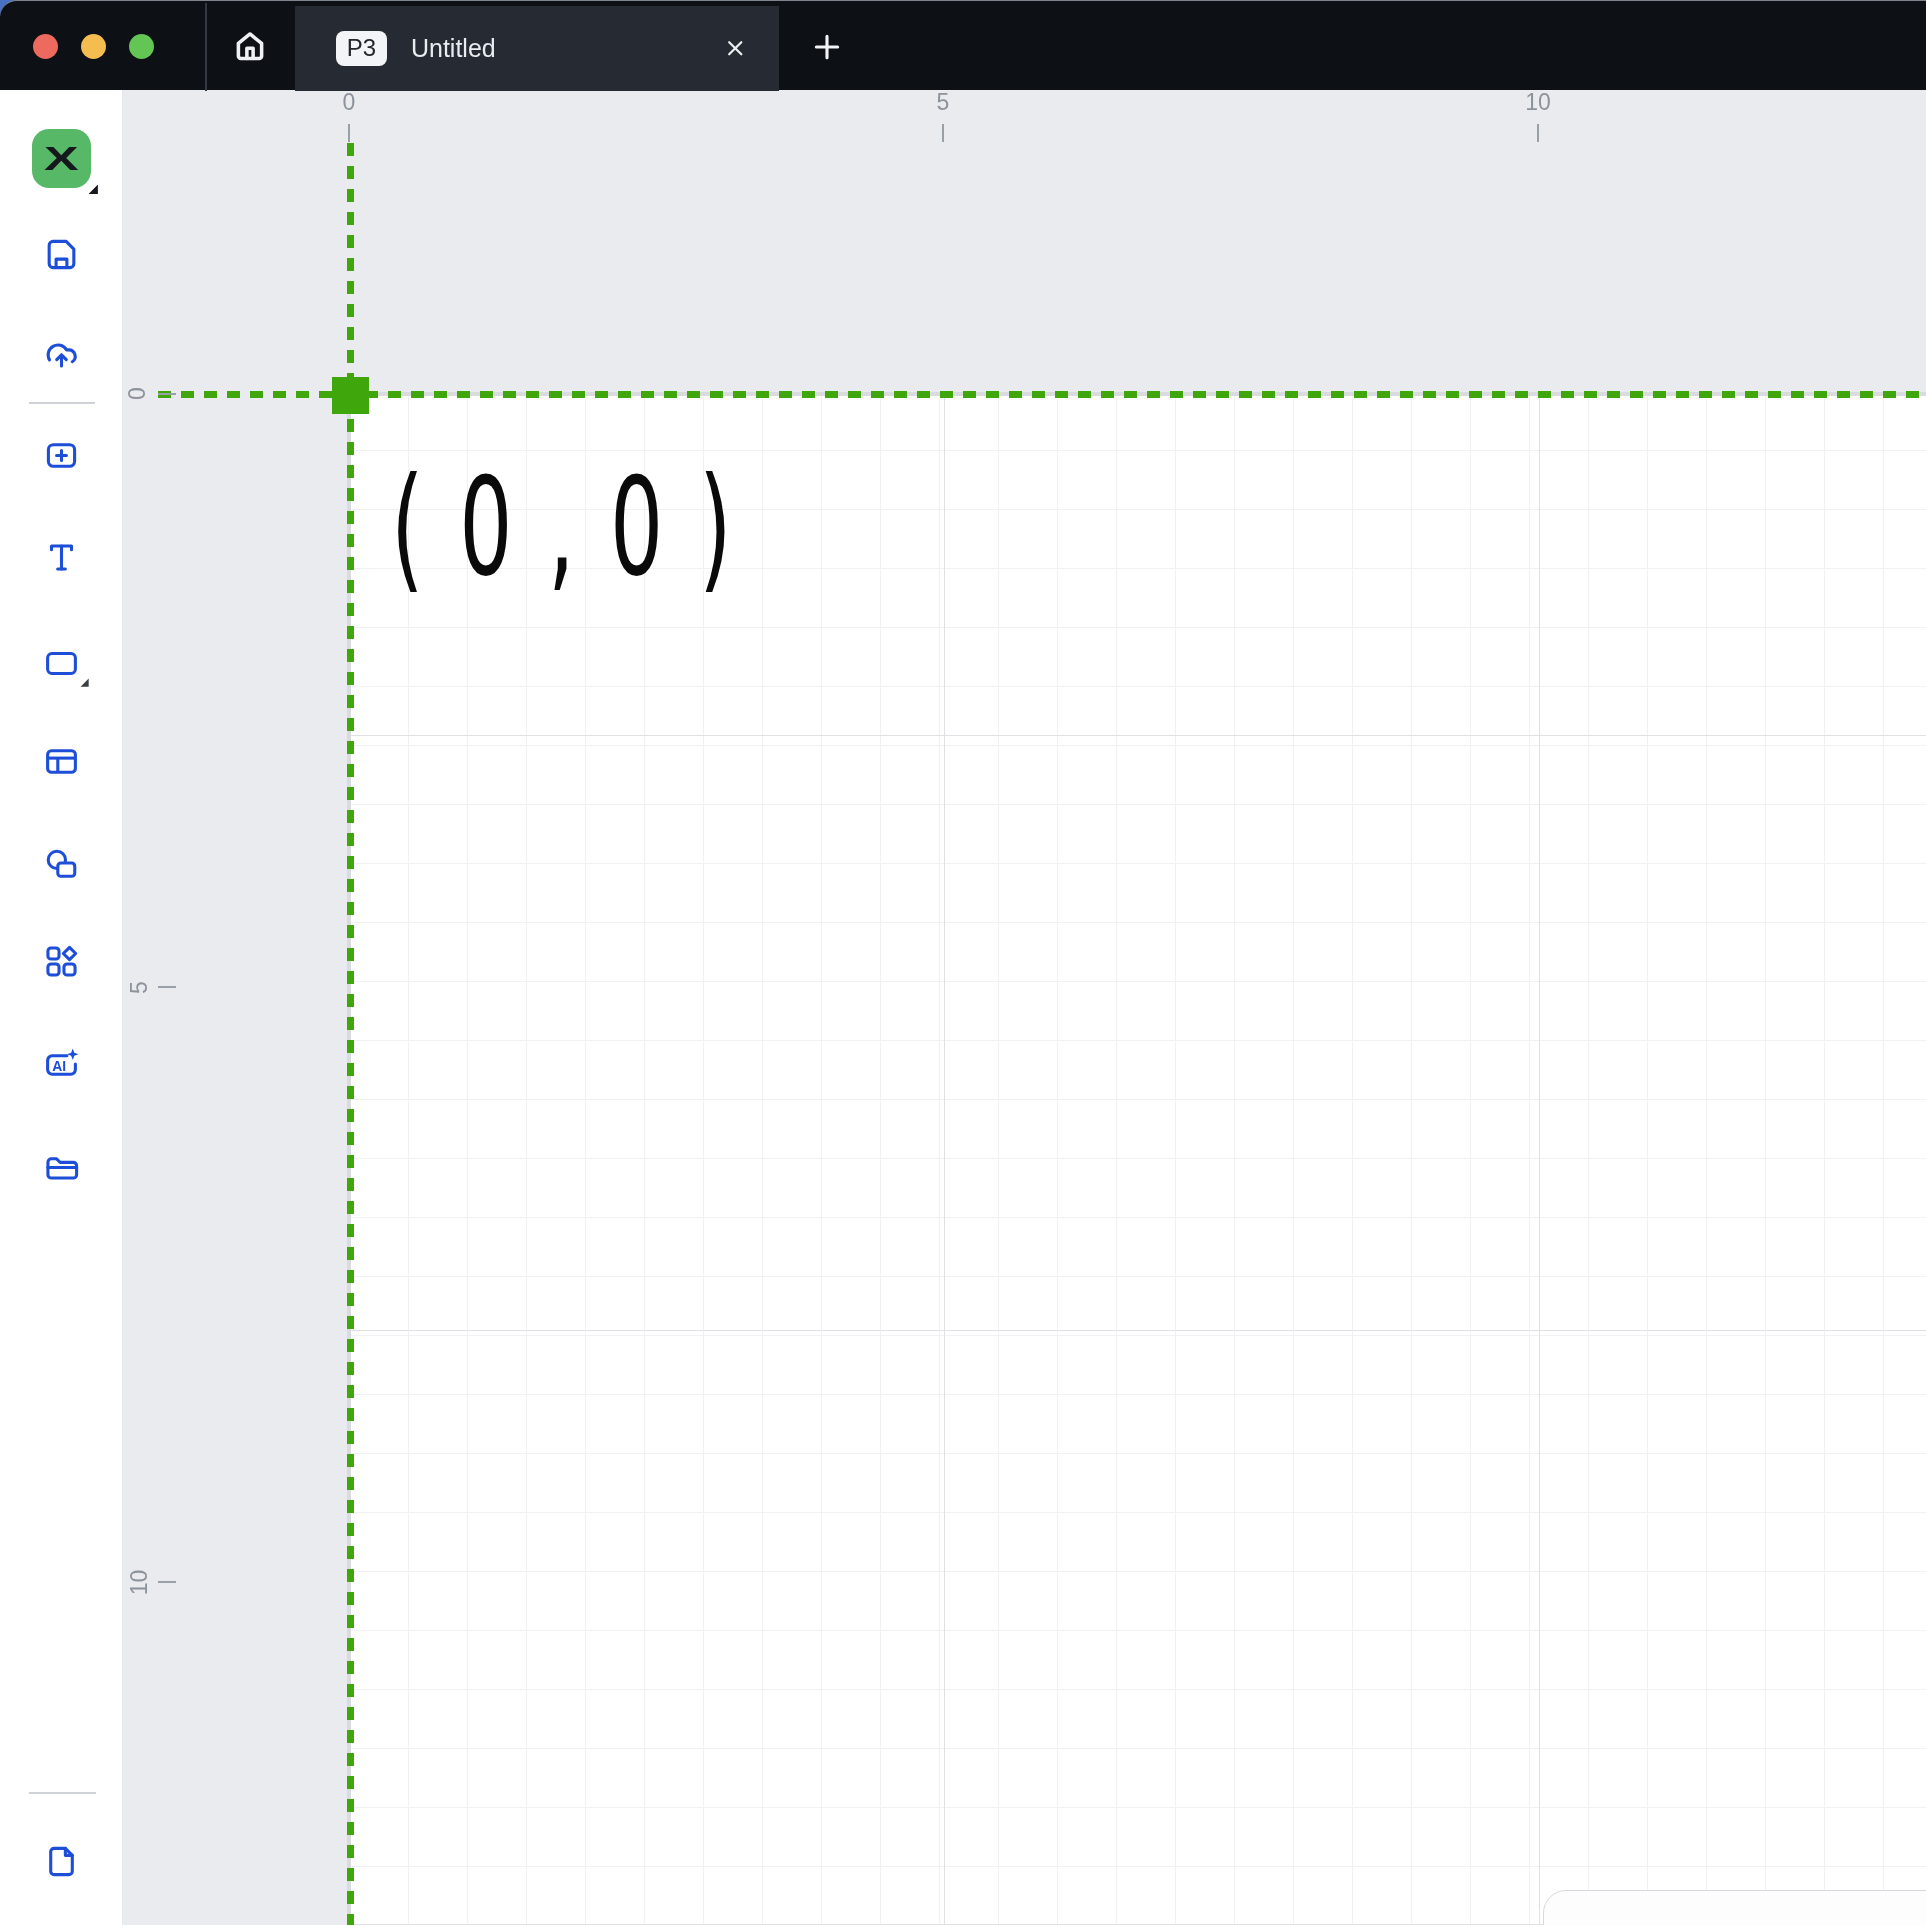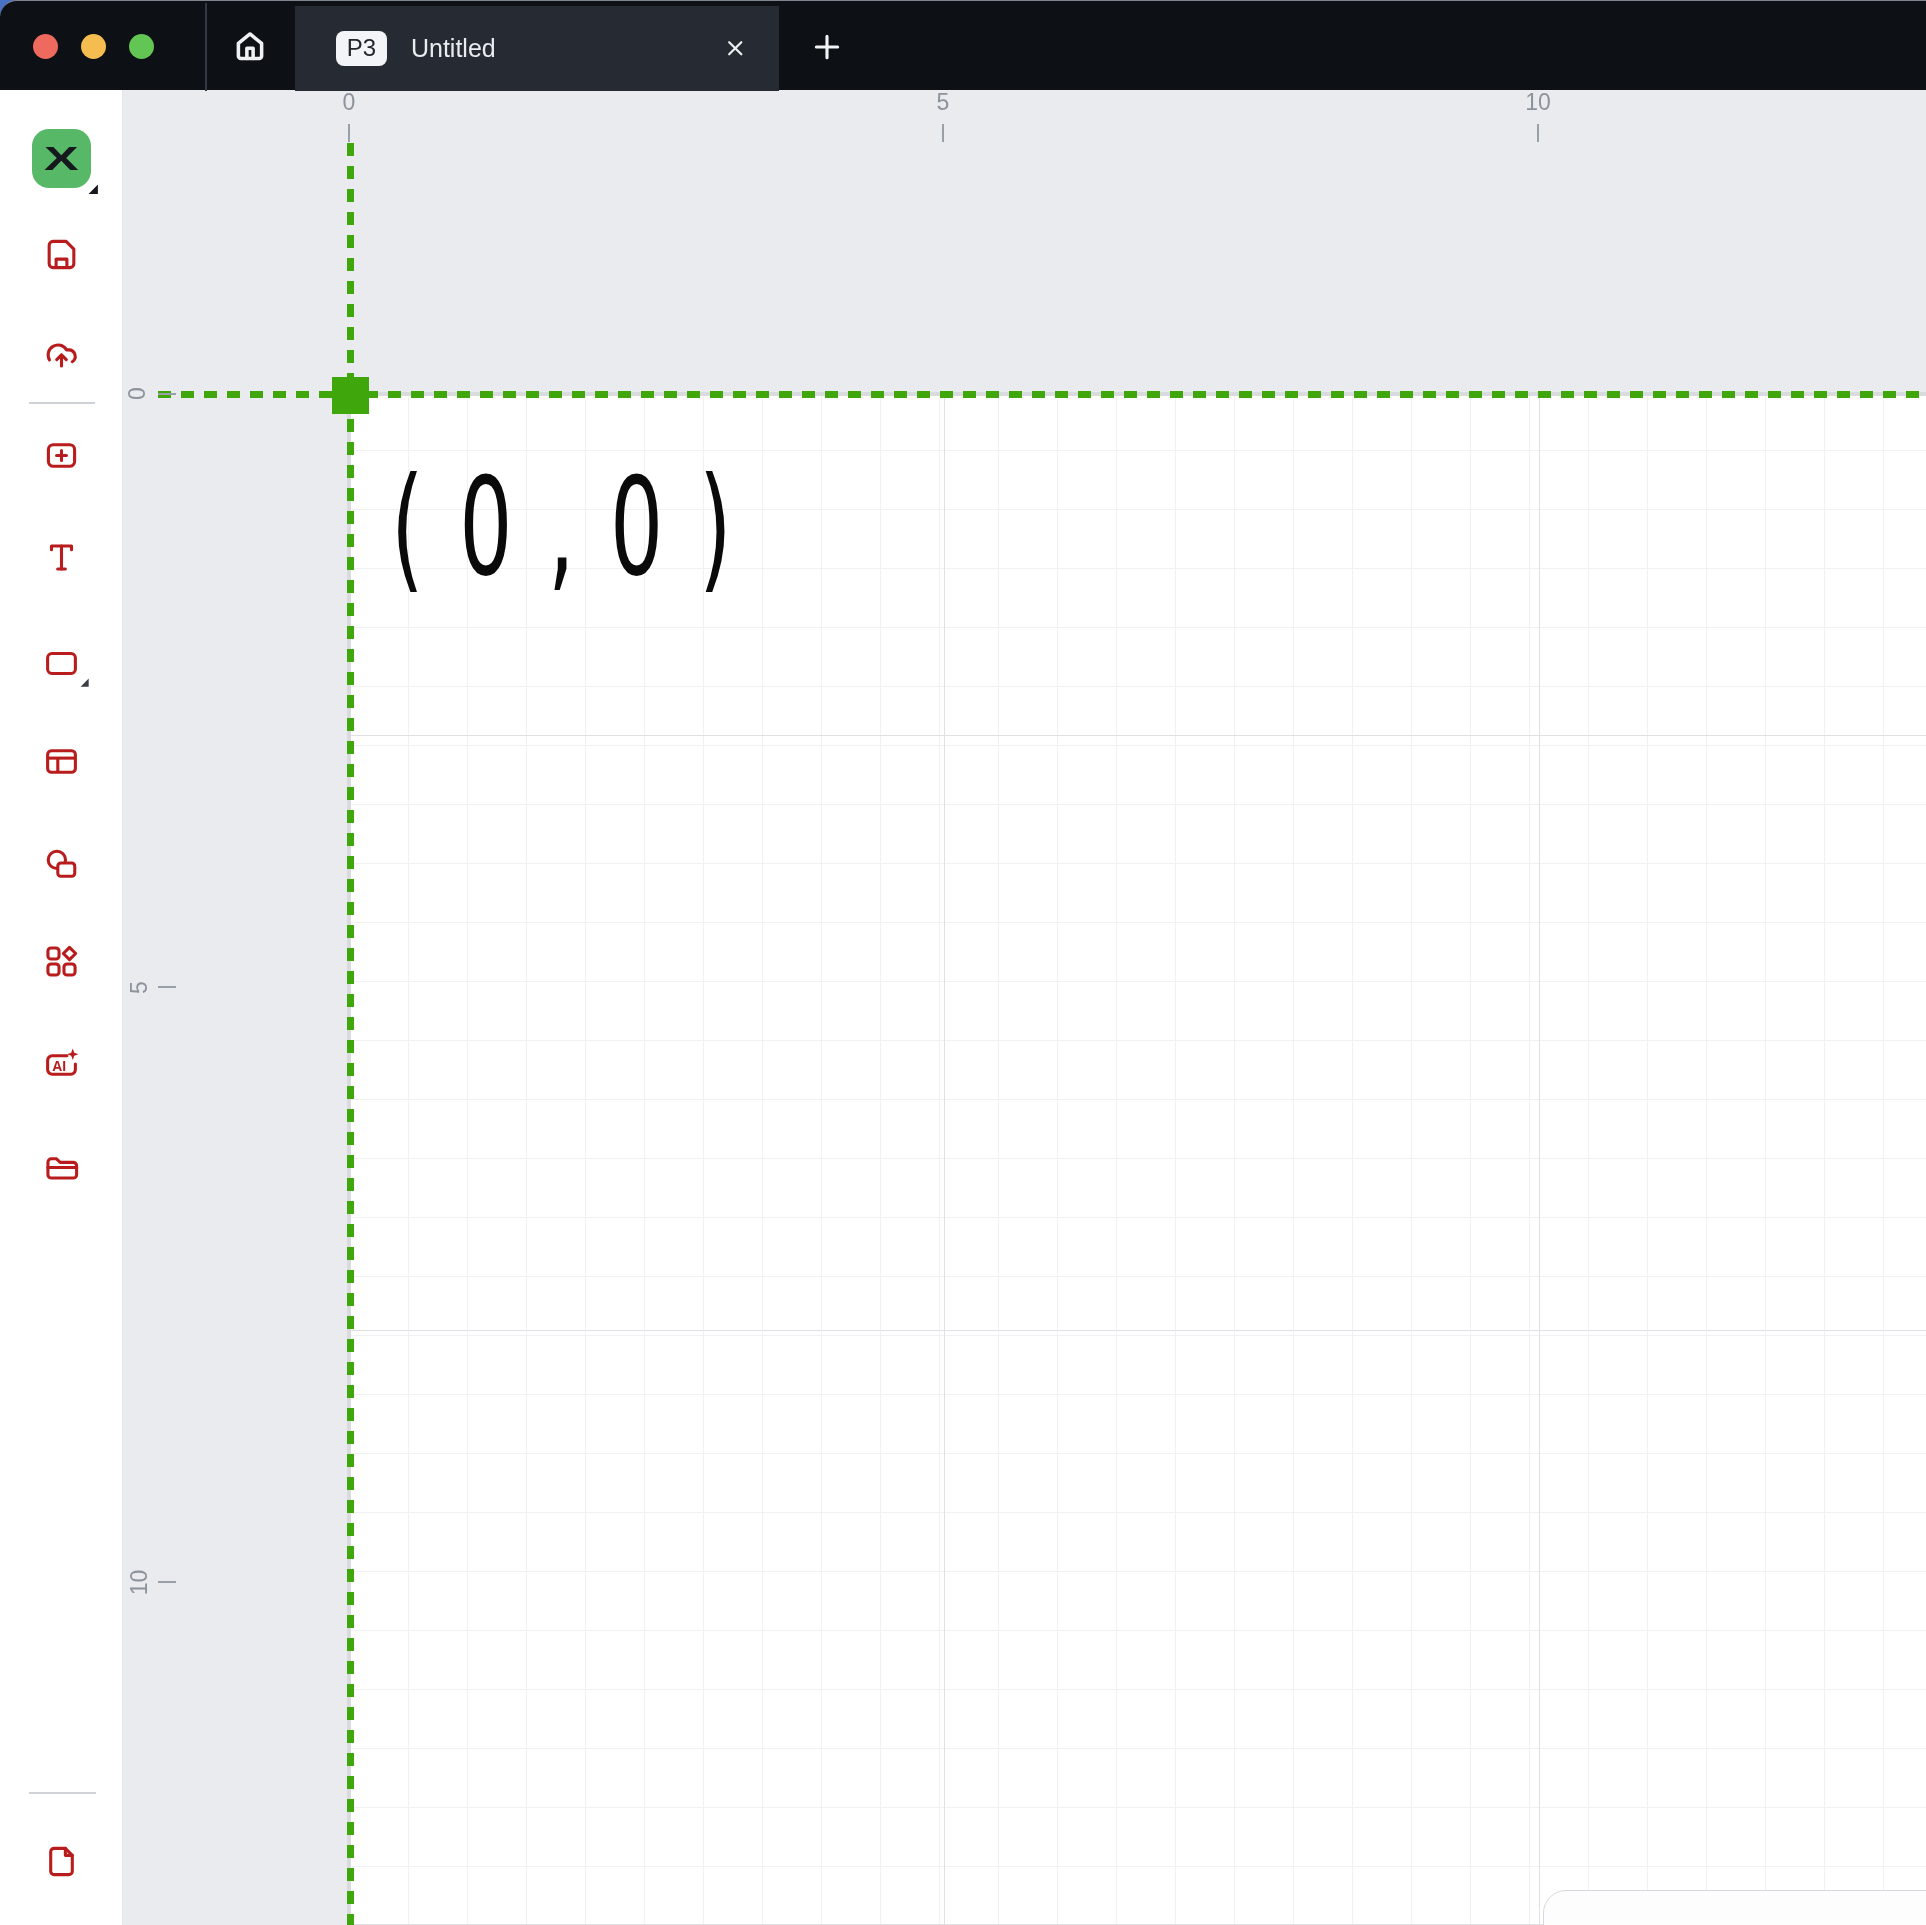--- a/index.html
+++ b/index.html
@@ -57,21 +57,21 @@
   .corner-panel { position:absolute; right:-14.4px; bottom:-18px; width:397px; height:54px;
     background:#fdfdfe; border:1.8px solid #d5d8dc; border-top-left-radius:23px; z-index:5; }
 
   
   .sidebar { position:absolute; left:0; top:90px; width:123px; bottom:0; background:#ffffff;
     border-right:1.2px solid #e4e6ea; z-index:5; }
   .logo-btn { position:absolute; left:32px; top:39px; width:59px; height:59px; border:none;
     border-radius:17px; background:#57b868; cursor:pointer; display:flex; align-items:center; justify-content:center; }
   .logo-x { font-weight:800; font-size:37px; color:#15181d; transform:scaleX(1.4) scaleY(0.92); line-height:1; }
   .logo-caret { position:absolute; left:88px; top:94px; width:10.2px; height:10.2px; }
-  .tool { position:absolute; left:43px; width:37px; height:37px; background:none; border:none; cursor:pointer; color:#b91c1c;text-align:right; }
+  .tool { position:absolute; left:43px; width:37px; height:37px; background:none; border:none; cursor:pointer; color:#1d4ed8;text-align:right; }
   .tool svg { display:block; width:37px; height:37px; }
   .side-divider { position:absolute; background:#cfd2d6; height:1.8px; }
   .shape-caret { position:absolute; left:80px; top:588px; width:9px; height:9px; }
 </style>
 </head>
 <body>
 
 <div class="app">
 
   <div class="corner-bg"></div>

